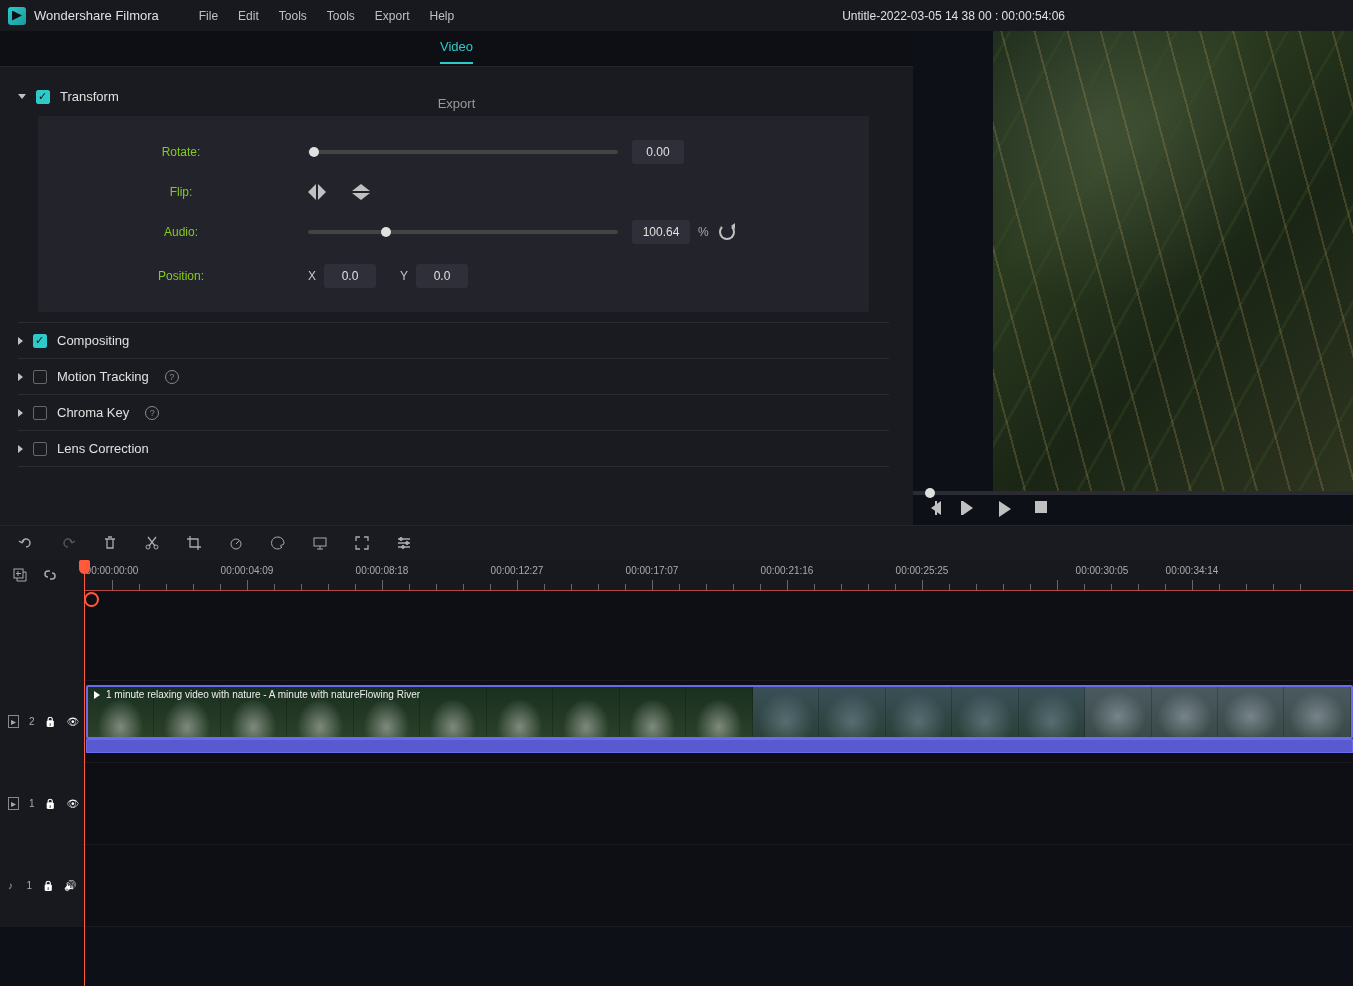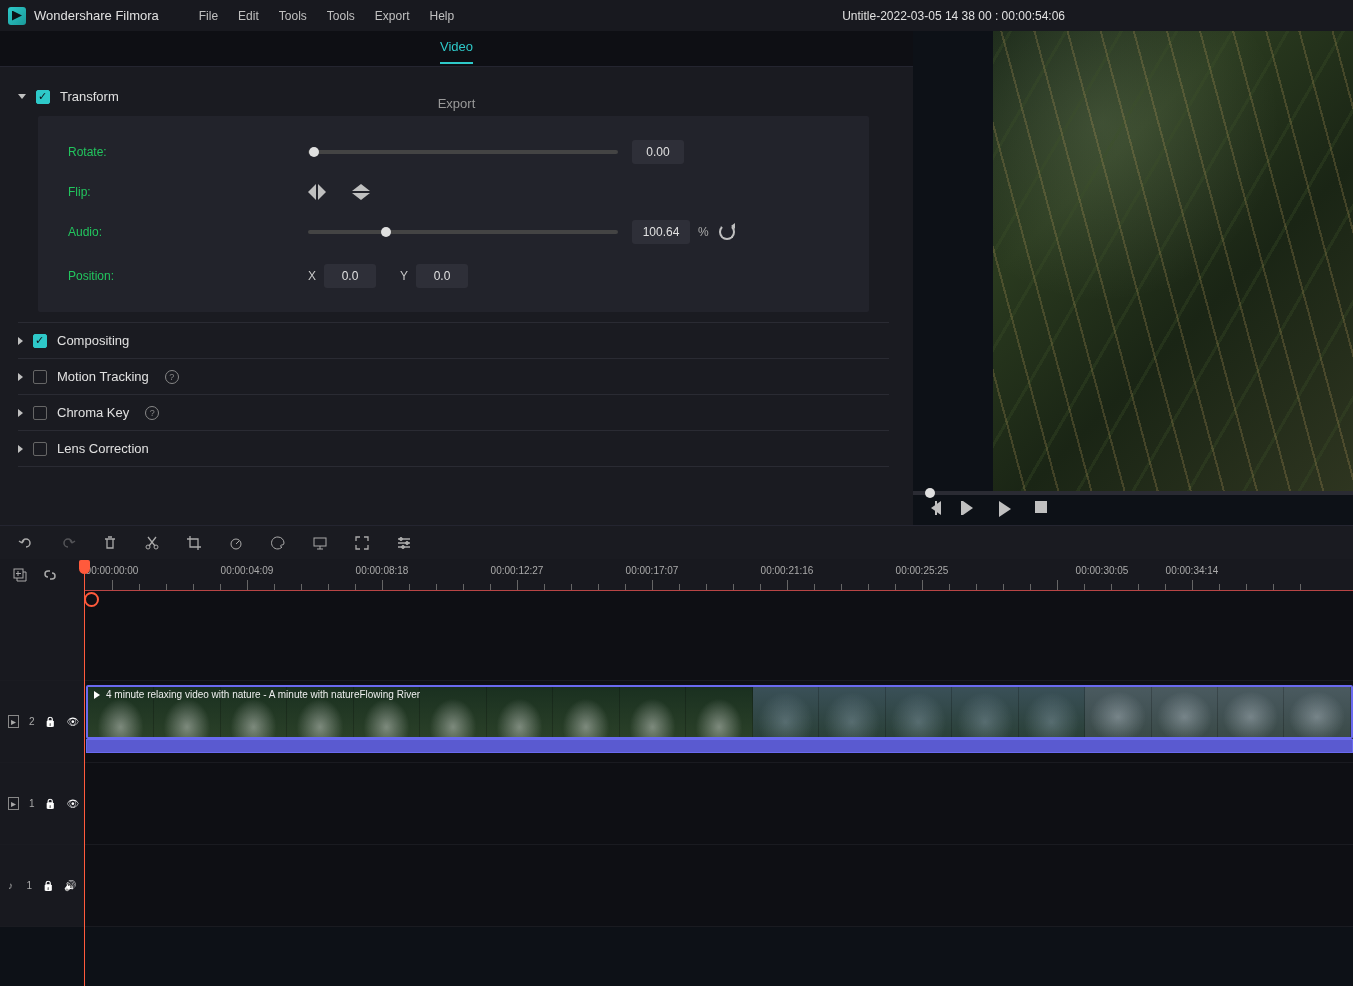--- a/index.html
+++ b/index.html
@@ -106,23 +106,23 @@
   border-radius: 2px;
 }
 .row {
   display: flex;
   align-items: center;
   margin-bottom: 20px;
 }
 .row:last-child { margin-bottom: 0; }
 .row-label {
   width: 240px;
-  text-align: left;
+  text-align: center;
   padding-right: 14px;
-  color: #22c55e;
+  color: #84cc16;
 }
 .slider {
   width: 310px;
   height: 4px;
   background: #444;
   position: relative;
   border-radius: 2px;
 }
 .slider-thumb {
   position: absolute;
@@ -717,21 +717,21 @@
             <div></div>
             <div></div>
             <div></div>
             <div></div>
             <div></div>
             <div></div>
             <div></div>
             <div></div>
             <div></div>
         </div>
-        <div class="clip-label">4 minute relaxing video with nature - A minute with natureFlowing River</div>
+        <div class="clip-label">1 minute relaxing video with nature - A minute with natureFlowing River</div>
       </div>
       <div class="audio-strip"></div>
     </div>
   </div>
 
   <div class="track tall">
     <div class="track-head">
       <span class="th-icon vid-ico"></span>
         <span>1</span>
       <span class="th-icon lock"></span>

